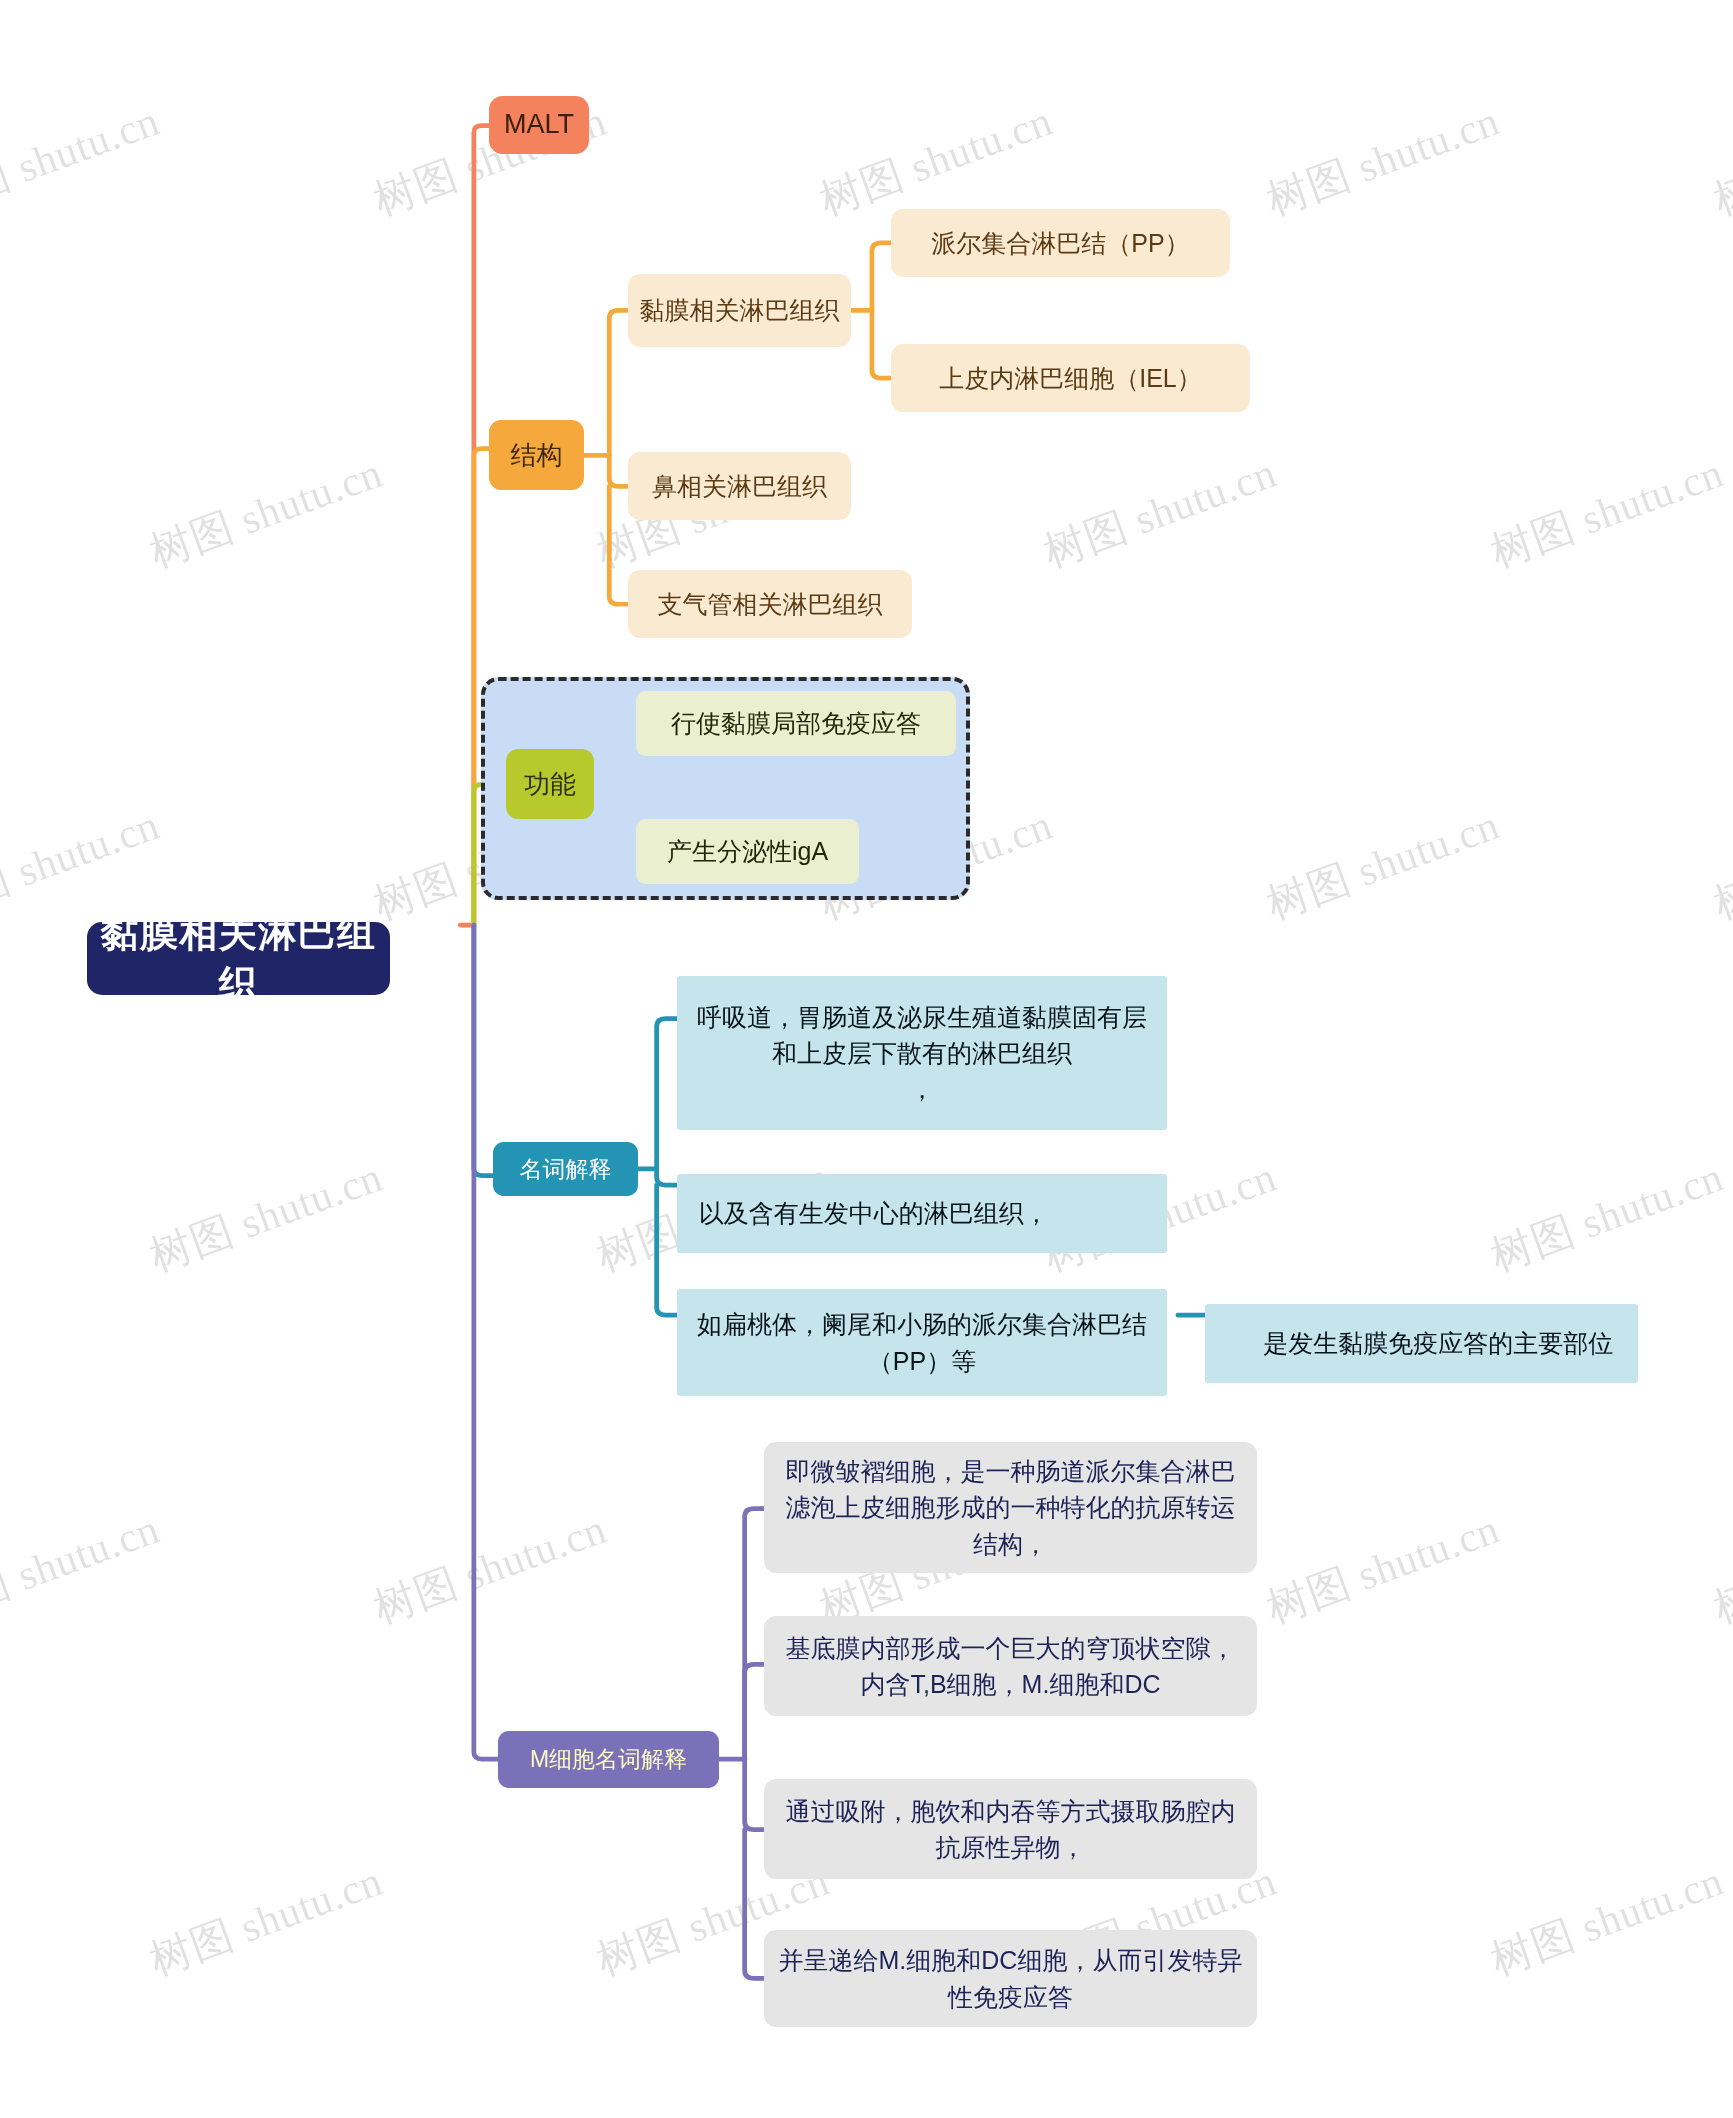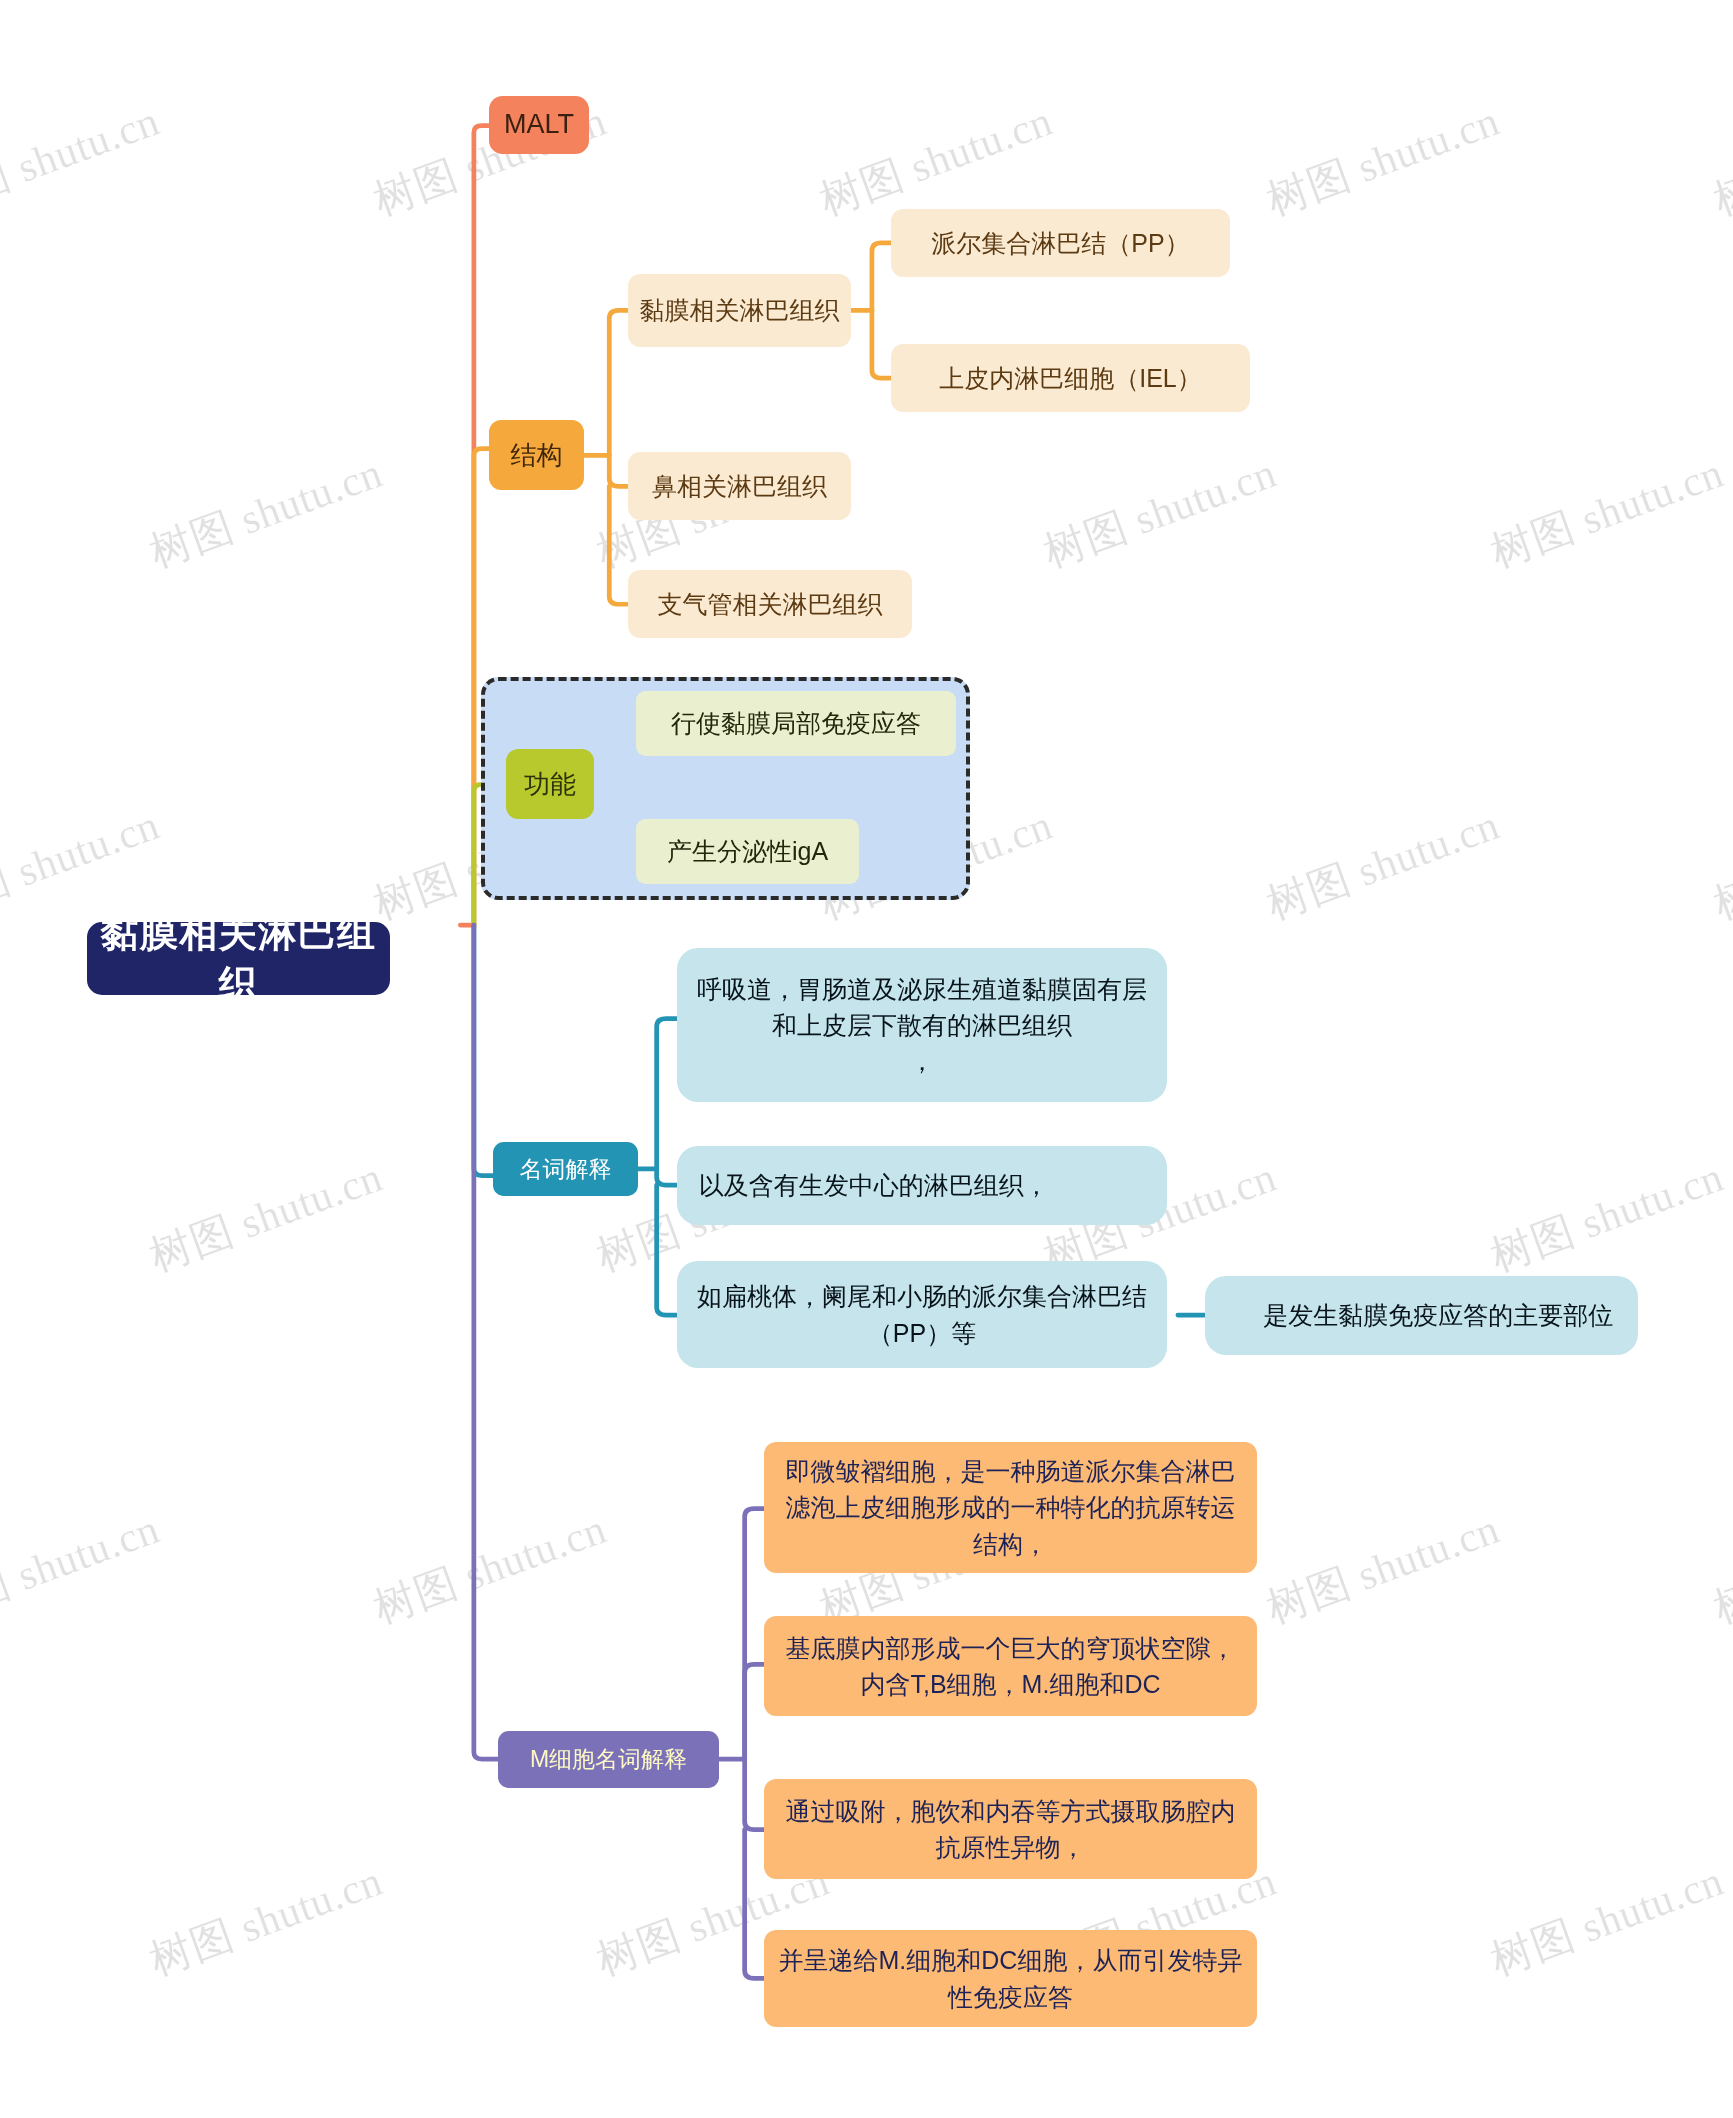--- a/index.html
+++ b/index.html
@@ -56,22 +56,22 @@
   
   .n-malt{background:#f4825c;color:#3a2010;font-size:27px;border-radius:13.5px;}
   .n-struct{background:#f5a93c;color:#40260a;font-size:26px;border-radius:12.2px;}
   .n-func{background:#b7c92c;color:#2d320a;font-size:26px;border-radius:12.2px;}
   .n-term{background:#2494b5;color:#ffffff;font-size:23px;border-radius:10.8px;}
   .n-mcell{background:#7a71b8;color:#fef9c3;font-size:23px;border-radius:10.8px;}
 
   
   .n-peach{background:#fbead2;color:#5c3a12;font-size:25px;border-radius:12.2px;}
   .n-olive{background:#eaefd0;color:#22260a;font-size:25px;border-radius:9.5px;}
-  .n-teal{background:#c5e4ec;color:#08131a;font-size:25px;border-radius:21px;}
-  .n-lav{background:#fdba74;color:#1d2257;font-size:25px;border-radius:12.2px;}
+  .n-teal{background:#c5e4ec;color:#08131a;font-size:25px;border-radius:3px;margin-top:28px;}
+  .n-lav{background:#e5e5e5;color:#1d2257;font-size:25px;border-radius:12.2px;}
 
   .n-teal.multiline,.n-lav.multiline{line-height:1.45;}
 </style>
 </head>
 <body>
 
 <div id="watermark">
     <div class="wm" style="left: -81px; top: 176px;">树图 shutu.cn</div>
     <div class="wm" style="left: 366px; top: 176px;">树图 shutu.cn</div>
     <div class="wm" style="left: 812px; top: 176px;">树图 shutu.cn</div>

